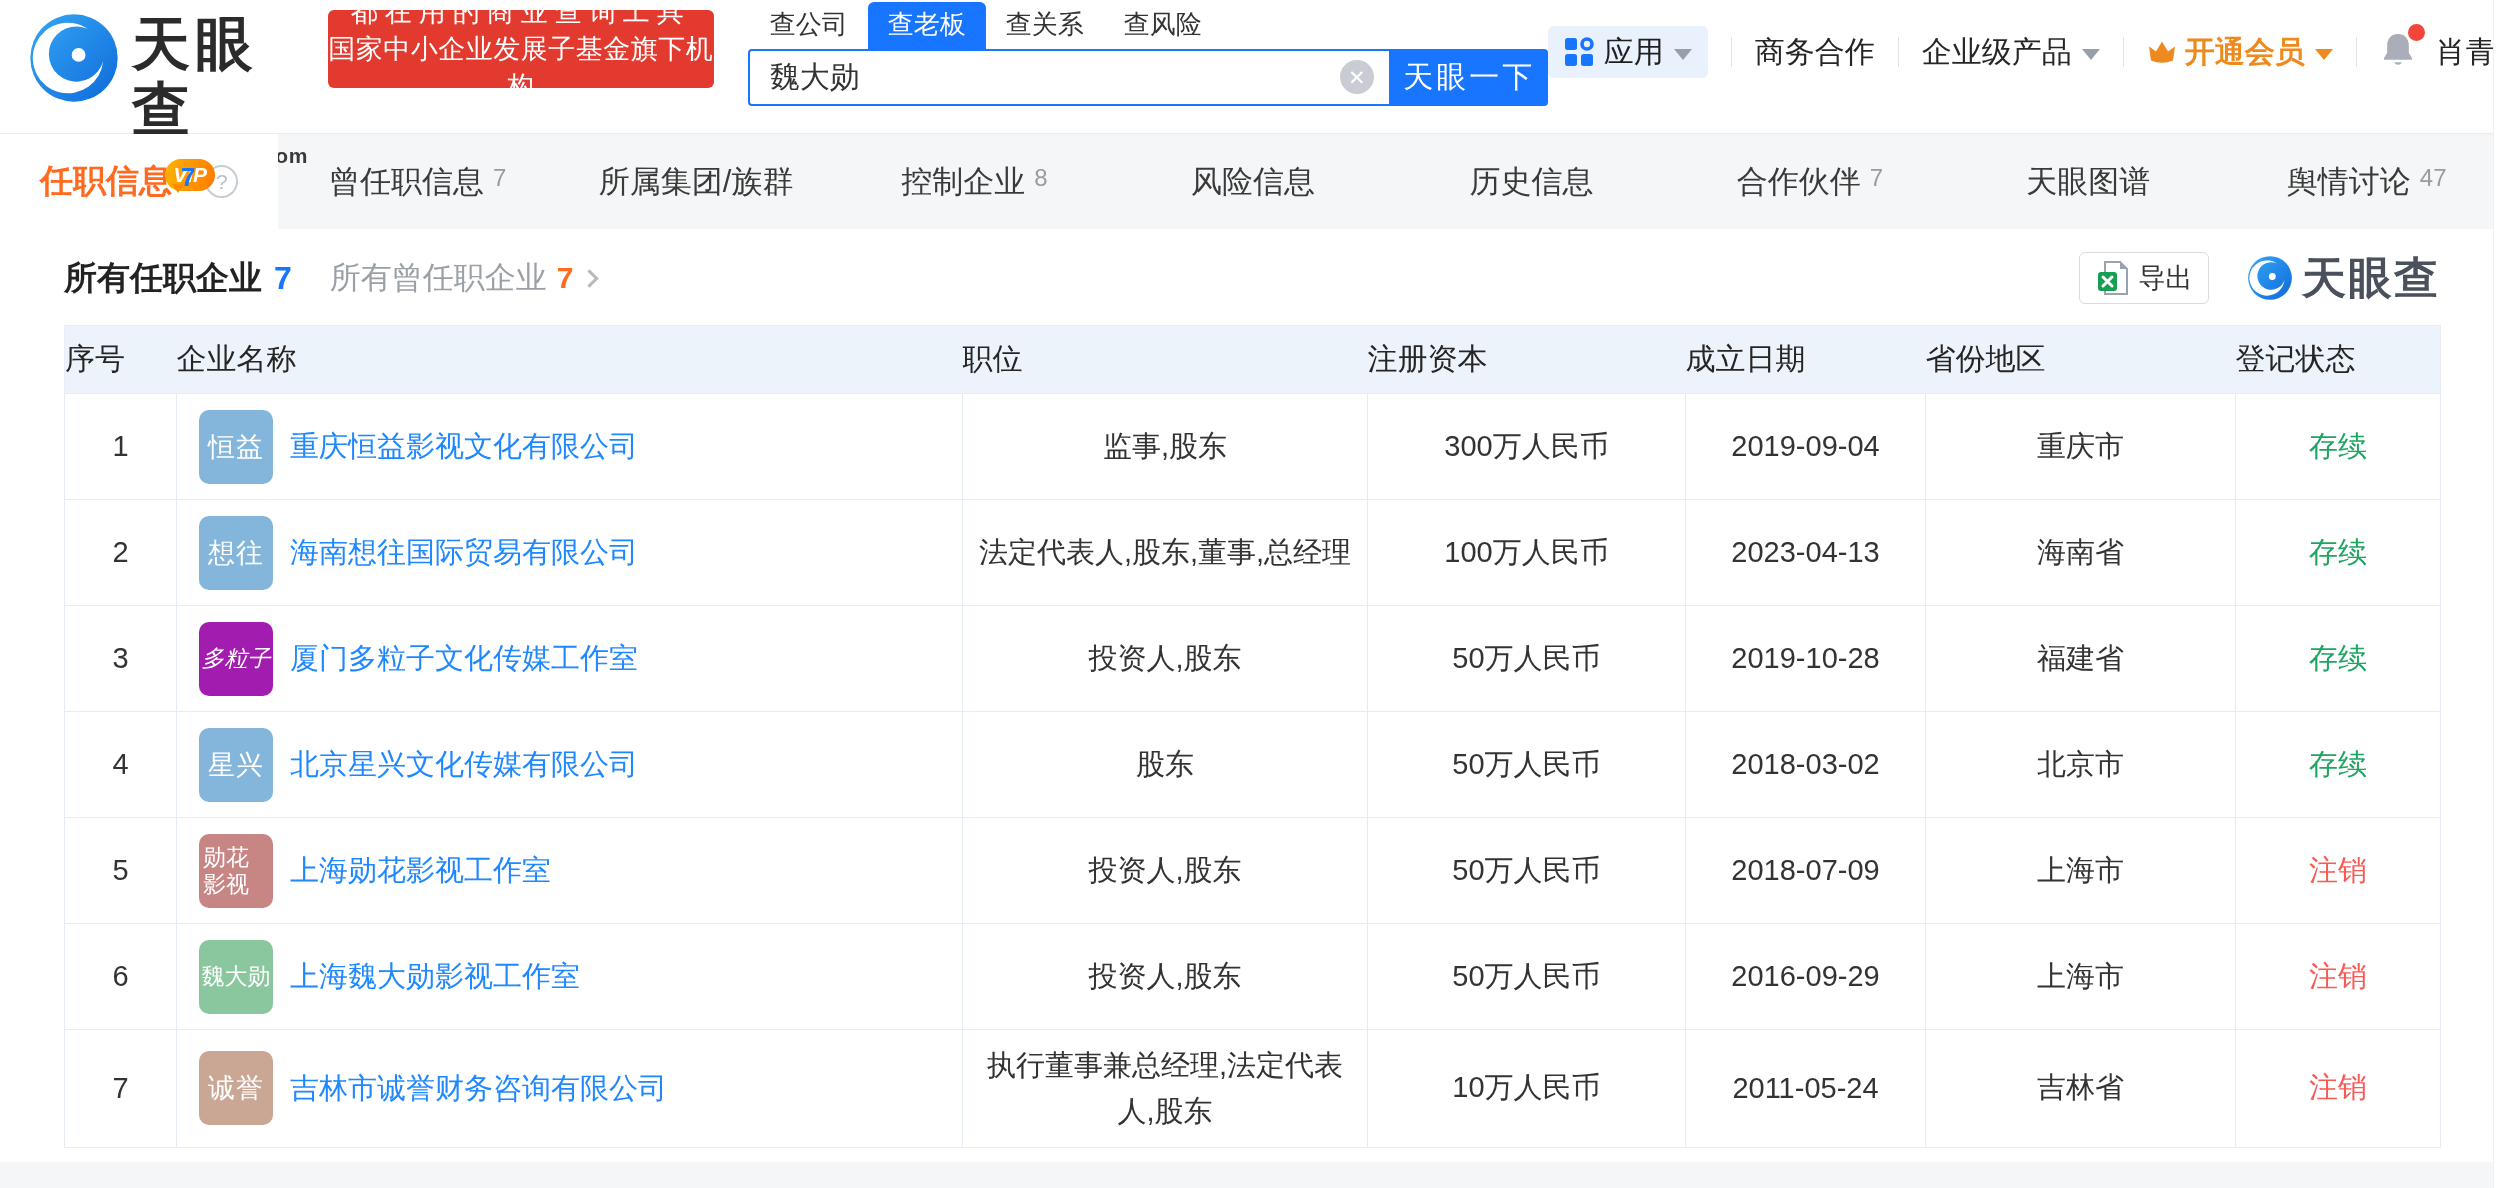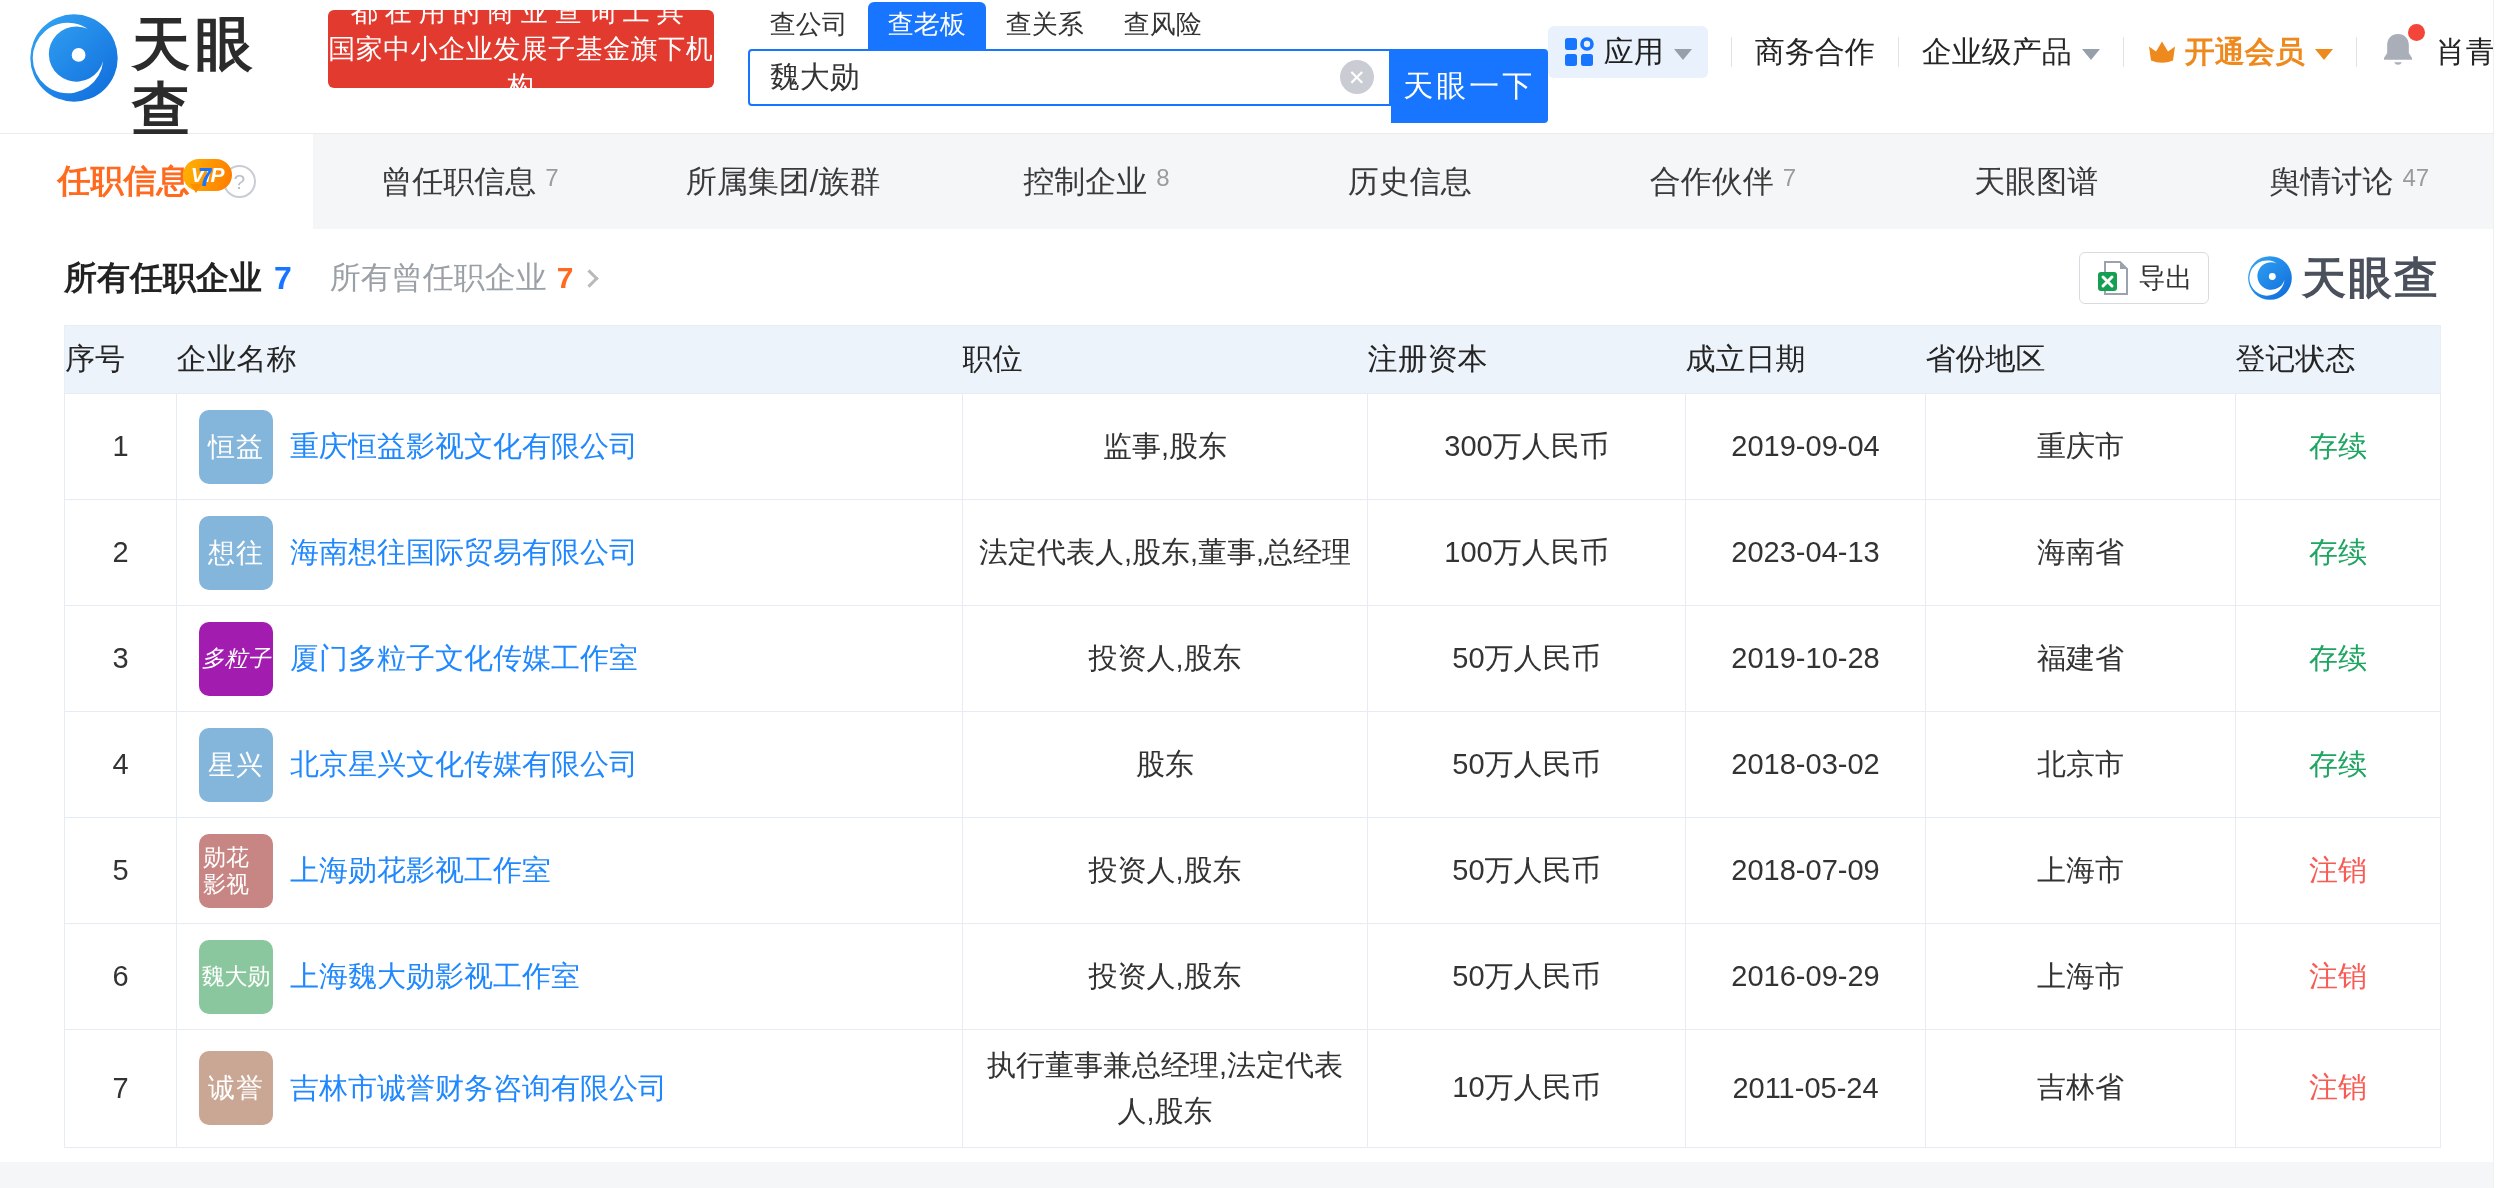--- a/index.html
+++ b/index.html
@@ -21,21 +21,21 @@
 
   .search{margin-left:34px;margin-top:2px}
   .search-tabs{display:flex;margin-left:2px}
   .search-tab{font-size:26px;color:#333;padding:5px 20px 7px;cursor:pointer;border-radius:6px 6px 0 0}
   .search-tab.active{background:#1775ff;color:#fff}
   .search-row{display:flex}
   .search-input-wrap{position:relative;width:643px;height:57px;border:2px solid #1775ff;border-radius:4px 0 0 4px;background:#fff;display:flex;align-items:center}
   .search-input{border:none;outline:none;width:100%;height:100%;font-size:30px;color:#333;padding:0 64px 0 20px;background:transparent;font-family:inherit}
   .clear-btn{position:absolute;right:15px;top:9px;width:34px;height:34px;border-radius:50%;background:#c9cdd3;color:#fff;
              display:flex;align-items:center;justify-content:center;font-size:21px;cursor:pointer;line-height:1}
-  .search-btn{width:157px;height:74px;background:#1775ff;color:#fff;font-size:30px;border:none;border-radius:0 4px 4px 0;cursor:pointer;letter-spacing:3px;font-family:inherit}
+  .search-btn{width:157px;height:57px;background:#1775ff;color:#fff;font-size:30px;border:none;border-radius:0 4px 4px 0;cursor:pointer;letter-spacing:3px;font-family:inherit}
 
   .top-menu{margin-left:auto;margin-top:26px;display:flex;align-items:center;flex:none}
   .apps-btn{display:flex;align-items:center;background:#e9f1fd;border-radius:6px;height:52px;padding:0 16px;cursor:pointer}
   .apps-label{font-size:30px;color:#1f1f1f;margin-left:10px}
   .caret{width:0;height:0;border-left:9px solid transparent;border-right:9px solid transparent;border-top:11px solid #97a0aa;margin-left:10px;margin-top:4px}
   .menu-divider{width:1px;height:30px;background:#e2e2e2;margin:0 23px}
   .menu-link{font-size:30px;color:#262626;display:flex;align-items:center;cursor:pointer;text-decoration:none}
   .vip-link{color:#ee8a1d;font-weight:700}
   .vip-link .caret{border-top-color:#ee8a1d}
   .bell{position:relative;margin-right:20px;cursor:pointer}
@@ -195,20 +195,25 @@
 
     </div>
 
     <div class="tab">
 
       <span class="tab-label">控制企业</span>
       <span class="tab-count">8</span>
 
     </div>
 
+    <div class="tab">
+
+      <span class="tab-label">风险信息</span>
+
+    </div>
 
     <div class="tab">
 
       <span class="tab-label">历史信息</span>
 
     </div>
 
     <div class="tab">
 
       <span class="tab-label">合作伙伴</span>

